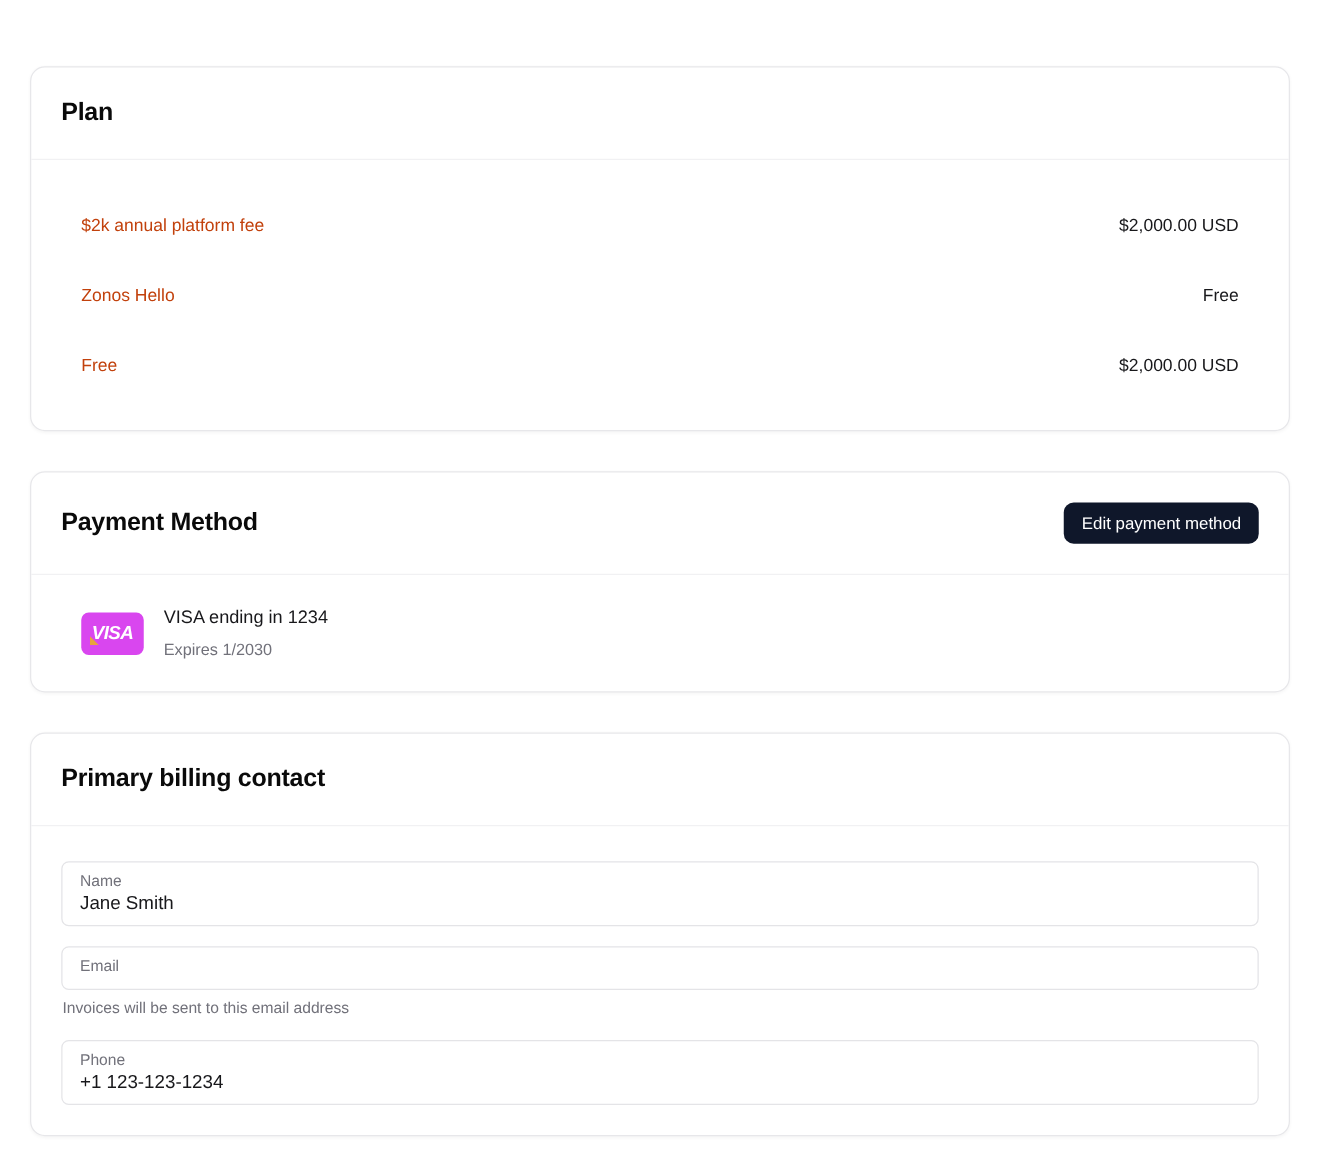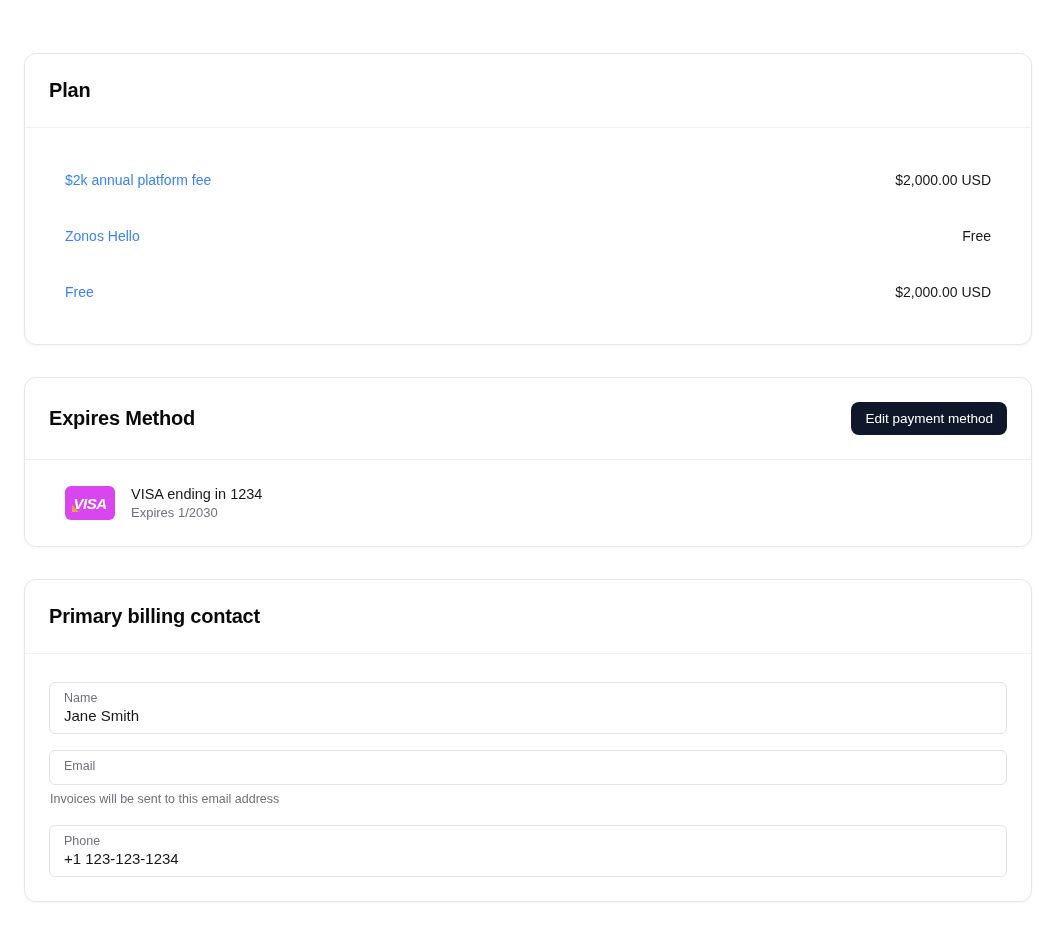--- a/index.html
+++ b/index.html
@@ -39,21 +39,21 @@
     line-height: 25px;
   }
   
   .plan-body { padding: 24px 40px; }
   .plan-row {
     height: 56px;
     display: flex;
     align-items: center;
     justify-content: space-between;
   }
-  .plan-row-label { font-size: 14px; color: #3b82f6; }
+  .plan-row-label { font-size: 14px; color: #c2410c; }
   .plan-row-value { font-size: 14px; color: #18181b; }
   
   .btn-primary {
     background: #0f172a;
     color: #ffffff;
     font-family: inherit;
     font-size: 13.5px;
     font-weight: 500;
     line-height: 1;
     border: none;
@@ -92,21 +92,21 @@
   .visa-gold {
     position: absolute;
     left: 7px;
     bottom: 8px;
     width: 0;
     height: 0;
     border-left: 7px solid #e8a33d;
     border-top: 7px solid transparent;
     z-index: 0;
   }
-  .payment-card-info { display: flex; flex-direction: column; gap: 3px; }
+  .payment-card-info { display: flex; flex-direction: column; gap: 10px; }
   .payment-card-title { font-size: 14.5px; font-weight: 500; color: #18181b; }
   .payment-card-expiry { font-size: 13px; color: #71717a; }
   
   .contact-body { padding: 28px 24px 24px 24px; }
   .field {
     border: 1px solid #e4e4e7;
     border-radius: 6px;
     padding: 8px 14px 9px 14px;
     background: #ffffff;
   }
@@ -156,21 +156,21 @@
       </div>
       <div class="plan-row">
         <span class="plan-row-label">Free</span>
         <span class="plan-row-value">$2,000.00 USD</span>
       </div>
     </div>
   </section>
 
   <section class="card">
     <div class="card-header">
-      <h2 class="card-title">Expires Method</h2>
+      <h2 class="card-title">Payment Method</h2>
       <button class="btn-primary">Edit payment method</button>
     </div>
     <div class="payment-body">
       <div class="visa-badge">
         <span class="visa-gold"></span>
         <span class="visa-badge-text">VISA</span>
       </div>
       <div class="payment-card-info">
         <span class="payment-card-title">VISA ending in 1234</span>
         <span class="payment-card-expiry">Expires 1/2030</span>

